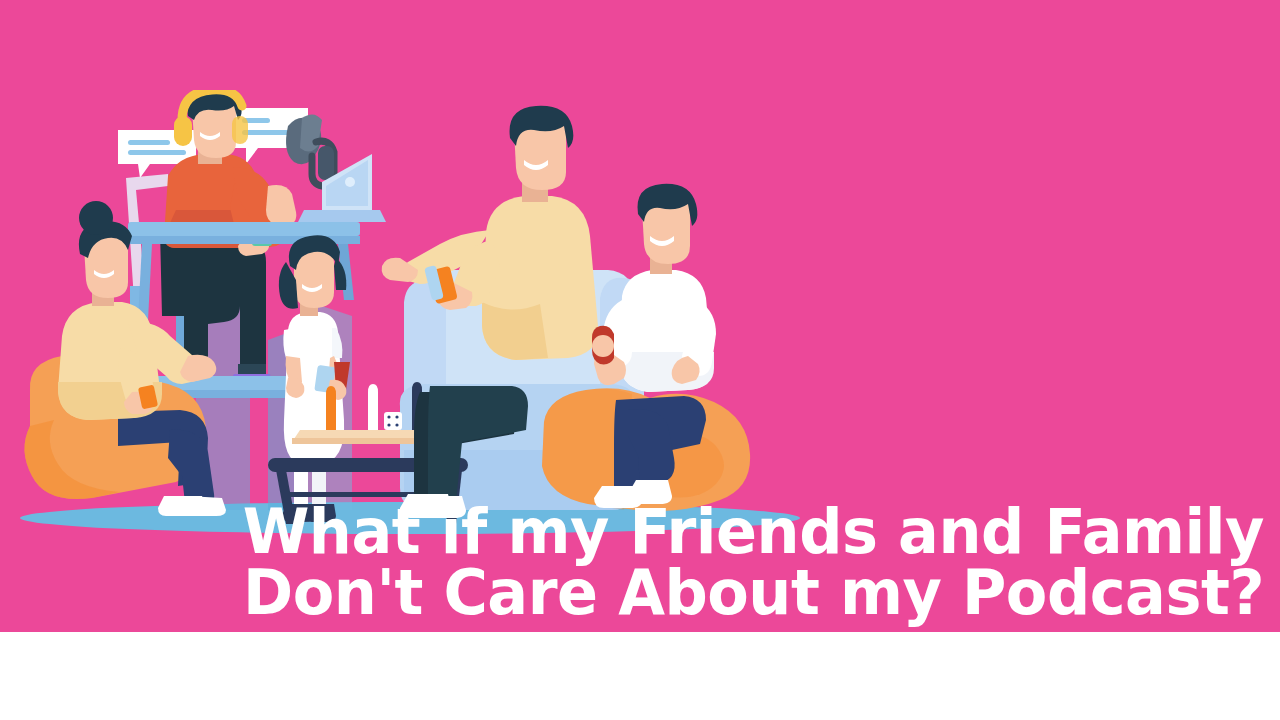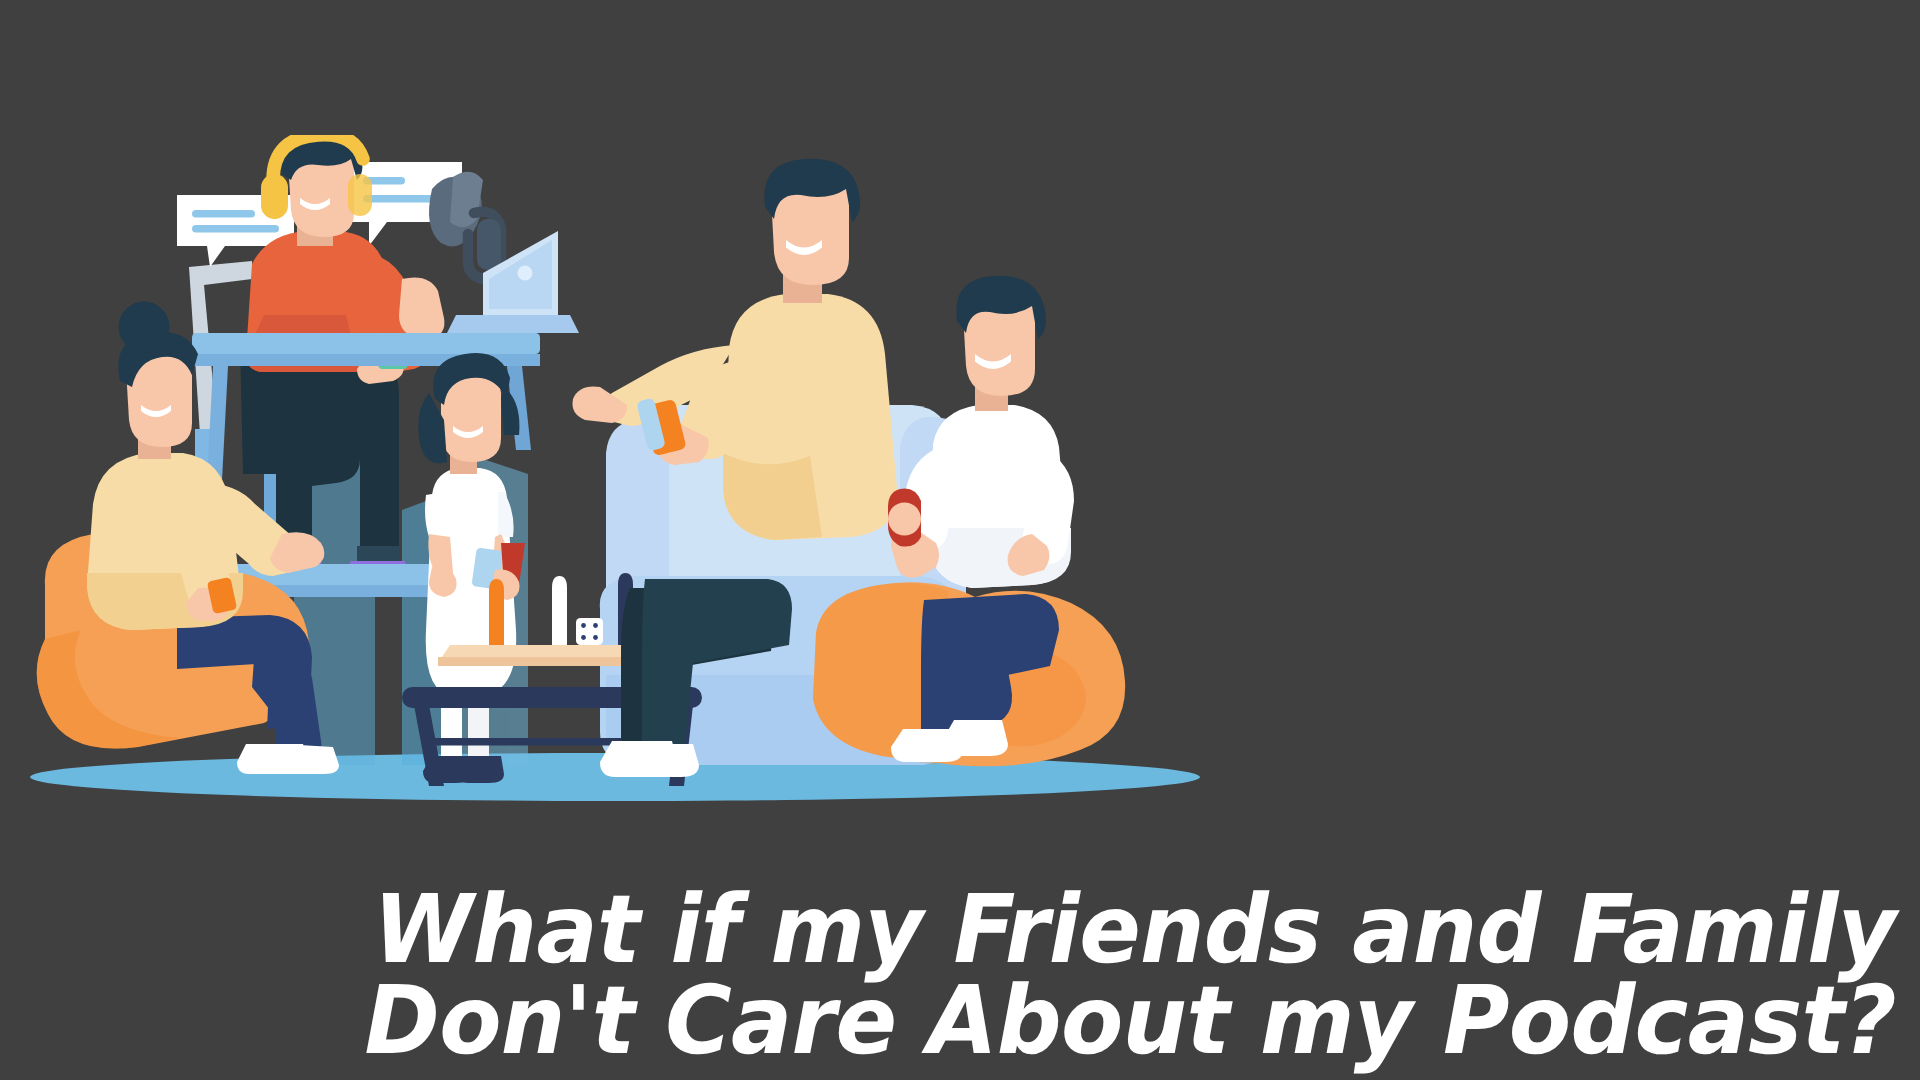--- a/index.html
+++ b/index.html
@@ -8,24 +8,23 @@
   }
   body {
     width: 1280px;
     height: 720px;
     overflow: hidden;
     font-family: "Liberation Sans", sans-serif;
   }
   #poster {
     position: relative;
     width: 1280px;
-    height: 720px;
-    background: #404040;
+    height: 632px;
+    background: #ec4899;
     overflow: hidden;
-    font-style: italic;
   }
   #illustration {
     position: absolute;
     left: 0px;
     top: 90px;
     width: 820px;
     height: 460px;
   }
   #title-block {
     position: absolute;

